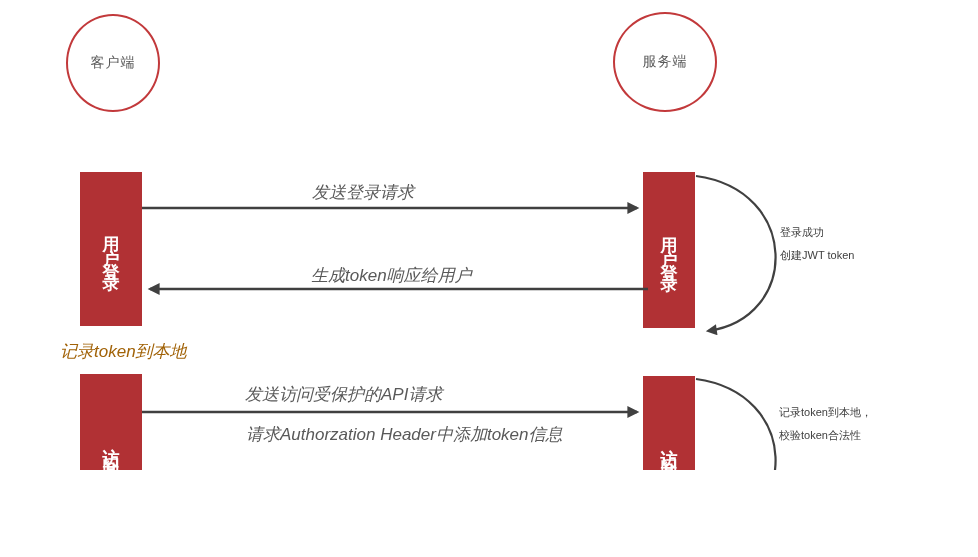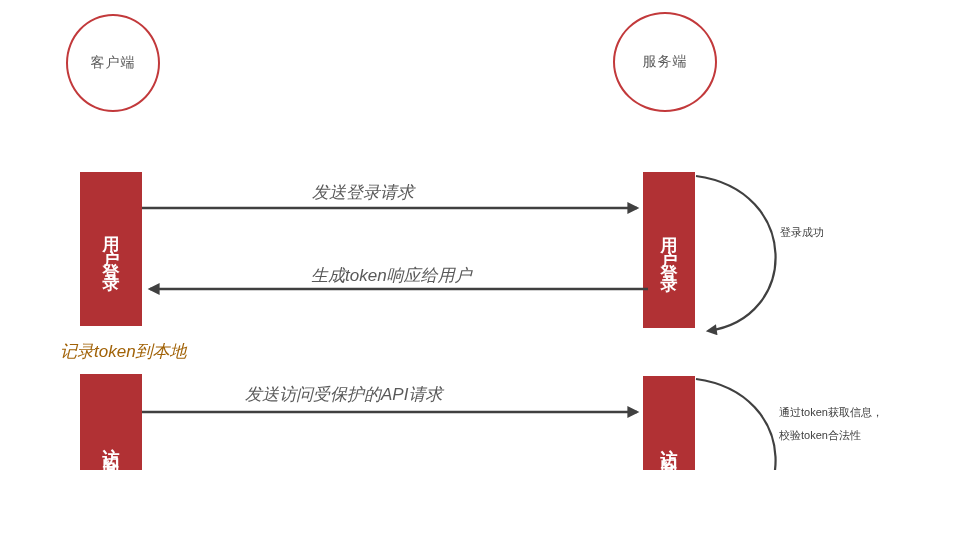--- a/index.html
+++ b/index.html
@@ -114,27 +114,29 @@
     <span>访问其他接口</span>
   </div>
   <div class="bar bar-api bar-server-api">
     <span>访问其他接口</span>
   </div>
 
   <div class="msg-label lbl-login-request">发送登录请求</div>
   <div class="msg-label lbl-login-response">生成token响应给用户</div>
   <div class="msg-label lbl-store-token">记录token到本地</div>
   <div class="msg-label lbl-api-request">发送访问受保护的API请求</div>
+  <div class="msg-label lbl-api-detail">请求Authorzation Header中添加token信息</div>
   <div class="msg-label lbl-api-response">登录成功</div>
 
   <div class="note note-login">
     <div>登录成功</div>
+    <div>创建JWT token</div>
   </div>
   <div class="note note-verify">
-    <div>通过token获取信息，</div>
+    <div>记录token到本地，</div>
     <div>校验token合法性</div>
   </div>
 
   <svg class="arrows-svg" viewBox="0 0 978 557" xmlns="http://www.w3.org/2000/svg">
     <defs>
       <marker id="arrowhead" viewBox="0 0 10 10" refX="8" refY="5" markerWidth="6" markerHeight="5" orient="auto-start-reverse">
         <path d="M0,0 L10,5 L0,10 Z" fill="#404040"></path>
       </marker>
     </defs>
     <line x1="142" y1="208" x2="637" y2="208" stroke="#404040" stroke-width="2.4" marker-end="url(#arrowhead)"></line>

